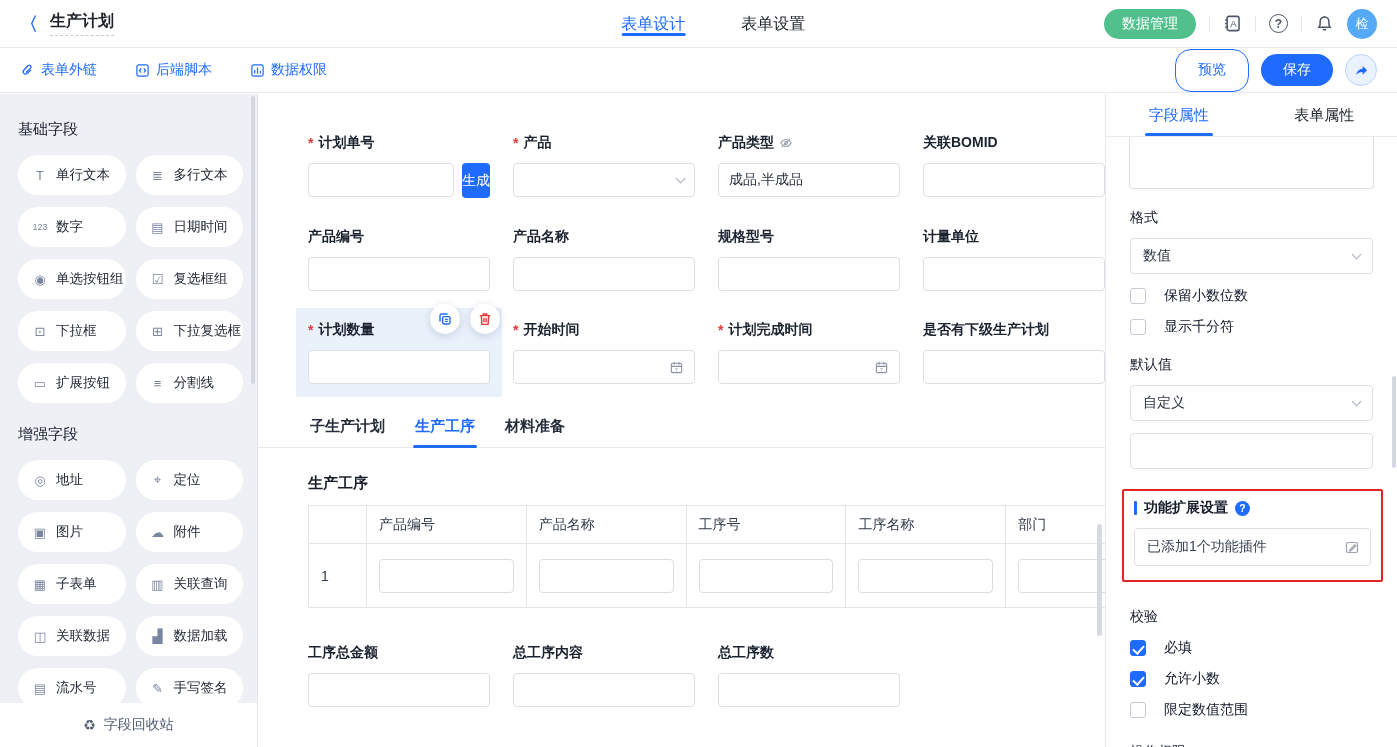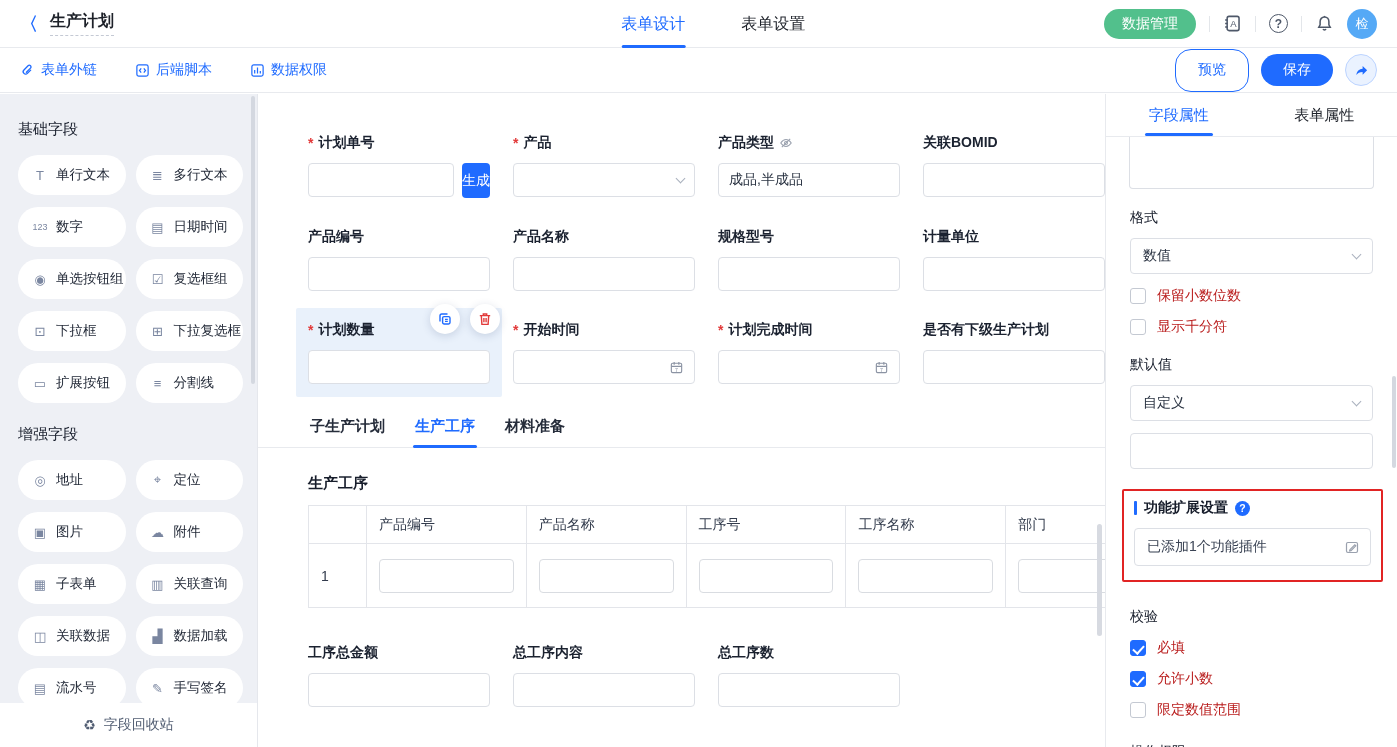--- a/index.html
+++ b/index.html
@@ -6,21 +6,21 @@
   html,body{width:1397px;height:747px;overflow:hidden;background:#fff;
     font-family:"Liberation Sans","DejaVu Sans",sans-serif;color:#1d2129;font-size:14px}
   .app{position:relative;width:1397px;height:747px}
 
   
   .header{position:absolute;top:0;left:0;right:0;height:48px;background:#fff;
     border-bottom:1px solid #e8eaee;display:flex;align-items:center;padding:0 20px;z-index:30}
   .back{color:#1f6bff;font-size:18px;font-weight:700;cursor:pointer;margin-right:12px}
   .doc-title{font-size:16px;font-weight:700;border-bottom:1px dashed #c4c9d4;padding-bottom:3px}
   .htabs{position:absolute;left:50%;transform:translateX(-42%);top:0;height:48px;display:flex;gap:56px}
-  .htab{height:48px;line-height:48px;font-size:16px;position:relative;cursor:pointer;color:#1d2129}
+  .htab{height:36px;line-height:48px;font-size:16px;position:relative;cursor:pointer;color:#1d2129}
   .htab.active{color:#1f6bff}
   .htab.active::after{content:"";position:absolute;left:0;right:0;bottom:0;height:3px;background:#1f6bff;border-radius:2px}
   .hright{margin-left:auto;display:flex;align-items:center;gap:13px}
   .btn-green{background:#52c08c;color:#fff;border:none;border-radius:16px;height:30px;padding:0 18px;font-size:14px;cursor:pointer}
   .hdiv{width:1px;height:16px;background:#e3e6ea}
   .hicon{color:#4e5869;display:flex;align-items:center;cursor:pointer}
   .help-circle{width:19px;height:19px;border:1.4px solid #4e5869;border-radius:50%;display:flex;align-items:center;justify-content:center;font-size:12px;font-weight:700}
   .avatar{width:30px;height:30px;border-radius:50%;background:#55a9f6;color:#fff;display:flex;align-items:center;justify-content:center;font-size:13px;cursor:pointer}
 
   
@@ -79,21 +79,21 @@
   .panel{position:absolute;top:94px;left:1105px;width:292px;bottom:0;background:#fff;border-left:1px solid #e8eaee;overflow:hidden}
   .ptabs{height:43px;border-bottom:1px solid #e8eaee;display:flex}
   .ptab{flex:1;display:flex;align-items:center;justify-content:center;font-size:15px;cursor:pointer;position:relative;color:#1d2129}
   .ptab.active{color:#1f6bff}
   .ptab.active::after{content:"";position:absolute;left:50%;transform:translateX(-50%);bottom:0;width:68px;height:3px;background:#1f6bff;border-radius:2px}
   .pbody{padding:0 24px}
   .top-input{height:52px;border:1px solid #dcdfe5;border-top:none;border-radius:0 0 4px 4px;margin:0 -1px 0}
   .plabel{font-weight:400;margin:20px 0 11px;color:#171d2b}
   .pselect{height:36px;border:1px solid #dcdfe5;border-radius:4px;display:flex;align-items:center;padding:0 12px;color:#2a3342;cursor:pointer}
   .pinput{height:36px;border:1px solid #dcdfe5;border-radius:4px;margin-top:12px}
-  .cbrow{display:flex;align-items:center;gap:11px;margin:13px 0;color:#b91c1c;cursor:pointer}
+  .cbrow{display:flex;align-items:center;gap:18px;margin:13px 0;color:#0f172a;cursor:pointer}
   .cb{width:16px;height:16px;border:1px solid #c4c9d2;border-radius:3px;background:#fff;flex:0 0 16px;position:relative}
   .cb.on{background:#1f6bff;border-color:#1f6bff}
   .cb.on::after{content:"";position:absolute;left:4px;top:1.5px;width:5px;height:9px;border-right:2px solid #fff;border-bottom:2px solid #fff;transform:rotate(42deg)}
   .redbox{border:2px solid #e12424;border-radius:2px;margin:20px -10px 0 -8px;padding:8px 10px 14px}
   .ext-head{display:flex;align-items:center;gap:7px;font-weight:700;color:#171d2b}
   .blue-bar{width:3px;height:14px;background:#1f6bff;border-radius:1px}
   .q-circle{width:15px;height:15px;border-radius:50%;background:#1f6bff;color:#fff;font-size:10.5px;font-weight:700;display:flex;align-items:center;justify-content:center}
   .plugin-box{margin-top:11px;height:38px;border:1px solid #dcdfe5;border-radius:4px;display:flex;align-items:center;padding:0 10px 0 12px;color:#3a4354;cursor:pointer}
   .plugin-box .tail{margin-left:auto;color:#9aa1ae;display:flex}
   .pn-scroll{position:absolute;top:282px;right:1px;width:4px;height:92px;background:#d4d8e0;border-radius:2px}

